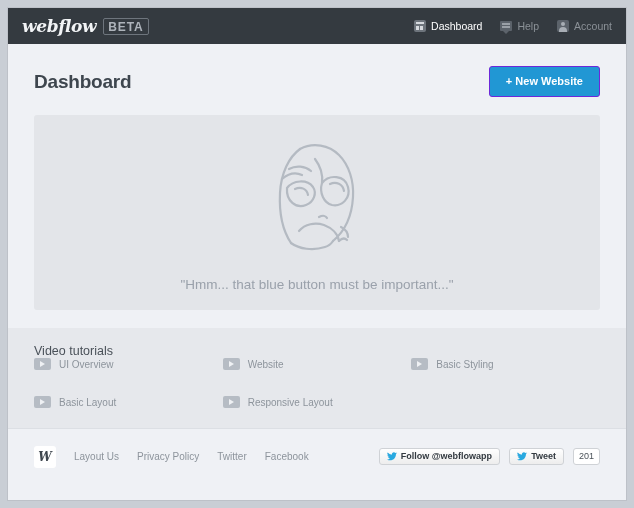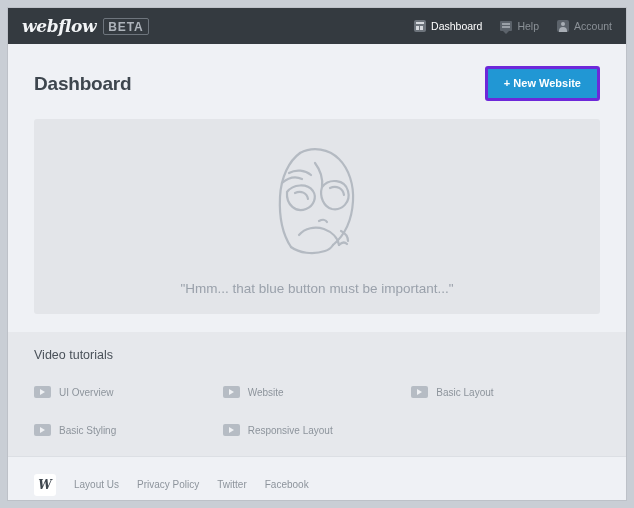--- a/index.html
+++ b/index.html
@@ -133,21 +133,21 @@
     font-weight: bold;
     letter-spacing: -0.2px;
   }
   .btn-primary {
     background: #2197d4;
     color: #ffffff;
     font-size: 11px;
     font-weight: bold;
     padding: 9px 16px;
     border-radius: 3px;
-    border: 3px solid #6d28d9;
+    border: 1px solid #6d28d9;
     cursor: pointer;
     line-height: 1;
   }
 
   
   .hero-wrap { padding: 0 26px; }
   .hero {
     background: #e3e5e9;
     border-radius: 3px;
     height: 195px;
@@ -165,21 +165,21 @@
 
   
   .tutorials {
     margin-top: 18px;
     background: #e6e8ec;
     padding: 16px 26px 20px 26px;
   }
   .tut-title {
     font-size: 12.5px;
     color: #4a5159;
-    margin-bottom: 24px;
+    margin-bottom: 0;
   }
   .tut-grid {
     display: grid;
     grid-template-columns: 1fr 1fr 1fr;
     row-gap: 26px;
   }
   .tut-item {
     display: flex;
     align-items: center;
     gap: 8px;
@@ -319,38 +319,53 @@
         <div class="tut-item">
           <span class="ico-play"></span>
           <span>UI Overview</span>
         </div>
         <div class="tut-item">
           <span class="ico-play"></span>
           <span>Website</span>
         </div>
         <div class="tut-item">
           <span class="ico-play"></span>
+          <span>Basic Styling</span>
+        </div>
+        <div class="tut-item">
+          <span class="ico-play"></span>
           <span>Basic Layout</span>
-        </div>
-        <div class="tut-item">
-          <span class="ico-play"></span>
-          <span>Basic Styling</span>
         </div>
         <div class="tut-item">
           <span class="ico-play"></span>
           <span>Responsive Layout</span>
         </div>
         <div></div>
       </div>
     </div>
 
     <div class="footer">
       <div class="foot-left">
         <div class="w-logo">W</div>
         <span class="foot-link">Layout Us</span>
         <span class="foot-link">Privacy Policy</span>
         <span class="foot-link">Twitter</span>
         <span class="foot-link">Facebook</span>
       </div>
+      <div class="foot-right">
+        <div class="tw-btn">
+          <svg class="tw-bird" viewBox="0 0 16 14">
+            <path fill="#2aa9e0" d="M16 1.7a6.3 6.3 0 0 1-1.9.5A3.3 3.3 0 0 0 15.5.4a6.6 6.6 0 0 1-2.1.8A3.3 3.3 0 0 0 7.8 4 9.3 9.3 0 0 1 1.1.6a3.3 3.3 0 0 0 1 4.4A3.2 3.2 0 0 1 .6 4.6a3.3 3.3 0 0 0 2.6 3.2 3.3 3.3 0 0 1-1.5.1 3.3 3.3 0 0 0 3 2.3A6.6 6.6 0 0 1 0 11.6 9.3 9.3 0 0 0 5 13c6 0 9.3-5 9.3-9.3v-.4A6.6 6.6 0 0 0 16 1.7z"></path>
+          </svg>
+          <span>Follow @webflowapp</span>
+        </div>
+        <div class="tw-btn">
+          <svg class="tw-bird" viewBox="0 0 16 14">
+            <path fill="#2aa9e0" d="M16 1.7a6.3 6.3 0 0 1-1.9.5A3.3 3.3 0 0 0 15.5.4a6.6 6.6 0 0 1-2.1.8A3.3 3.3 0 0 0 7.8 4 9.3 9.3 0 0 1 1.1.6a3.3 3.3 0 0 0 1 4.4A3.2 3.2 0 0 1 .6 4.6a3.3 3.3 0 0 0 2.6 3.2 3.3 3.3 0 0 1-1.5.1 3.3 3.3 0 0 0 3 2.3A6.6 6.6 0 0 1 0 11.6 9.3 9.3 0 0 0 5 13c6 0 9.3-5 9.3-9.3v-.4A6.6 6.6 0 0 0 16 1.7z"></path>
+          </svg>
+          <span>Tweet</span>
+        </div>
+        <div class="tw-count">201</div>
+      </div>
     </div>
 
   </div>
 </div>
 
 </body></html>

